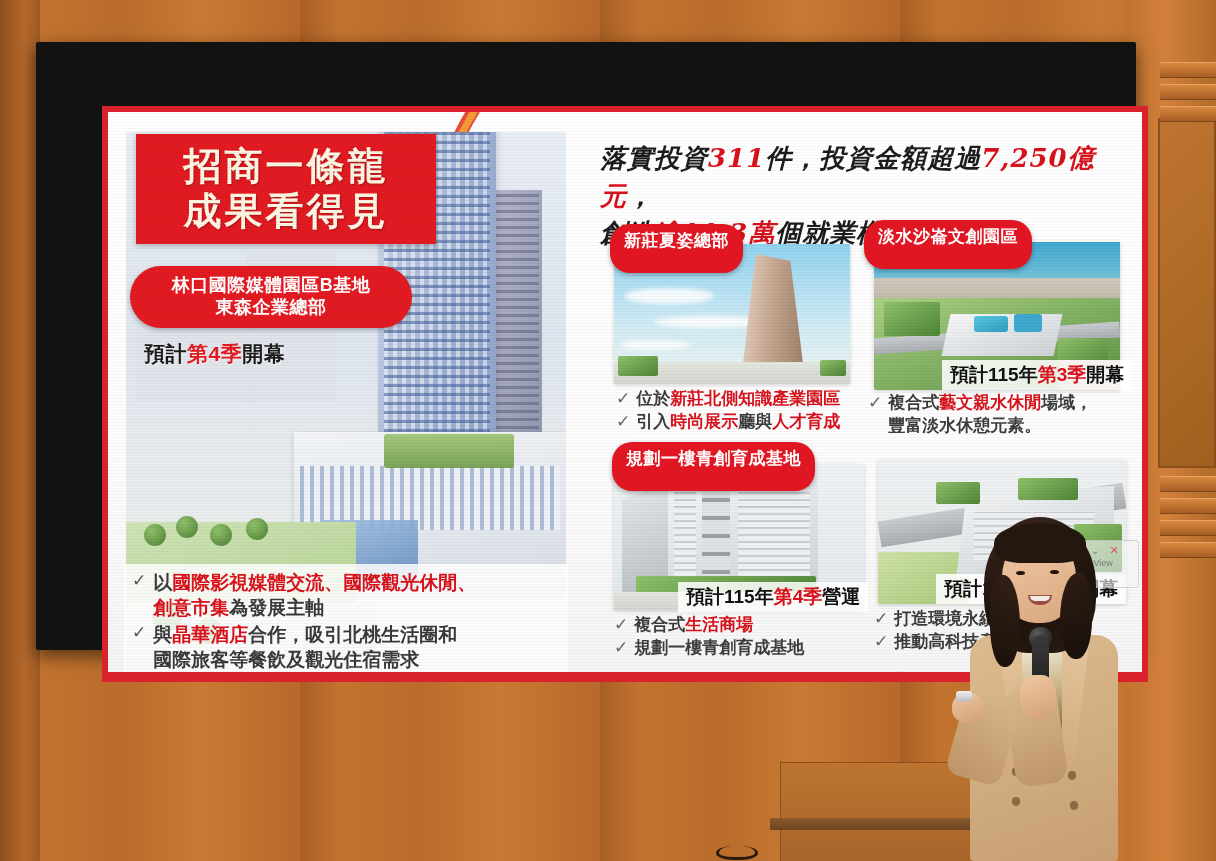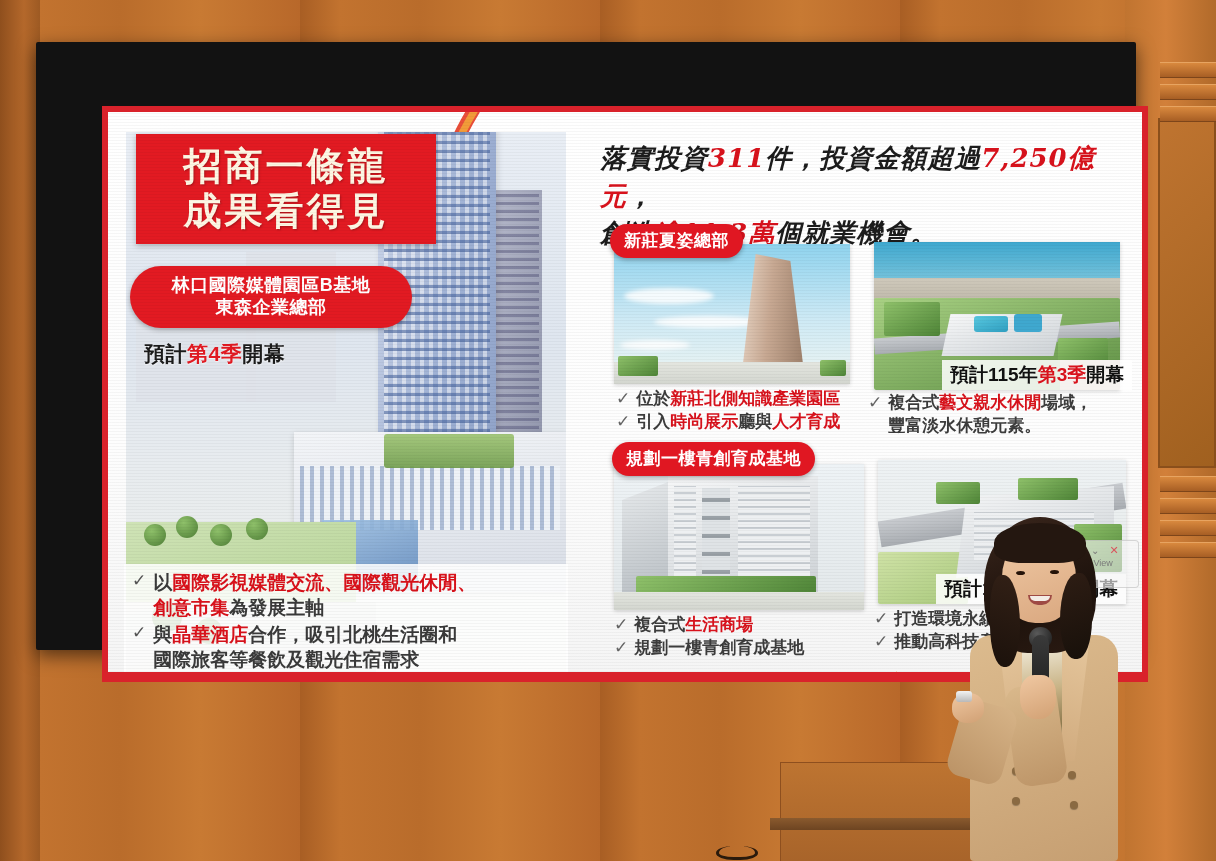--- a/index.html
+++ b/index.html
@@ -138,21 +138,21 @@
   #header-text { position:absolute; left:492px; top:28px; width:530px;
     font-size:26px; line-height:1.45; color:#1c1c1c; font-weight:600;
     font-style:italic; letter-spacing:1px;
     font-family:"DejaVu Serif","Liberation Serif",serif; }
   #header-text .hl { color:#d8121c; }
 
   
   .card { position:absolute; }
   .card .badge { position:absolute; left:0; top:0; background:#e01722;
     color:#fff; font-weight:bold; font-size:17px; letter-spacing:.5px;
-    padding:5px 14px 6px; border-radius:20px; z-index:4; white-space:nowrap;
+    padding:5px 14px 21px; border-radius:20px; z-index:4; white-space:nowrap;
     box-shadow:0 2px 5px rgba(0,0,0,.3); }
   .card .photo { position:absolute; left:14px; top:18px; overflow:hidden;
     box-shadow:0 1px 4px rgba(0,0,0,.18); }
   .card .caption { position:absolute; z-index:5;
     background:rgba(255,255,255,.86); color:#111; font-weight:bold;
     font-size:19px; padding:2px 8px; white-space:nowrap; }
   .card .caption .hl { color:#d8121c; }
   .card .bullets { position:absolute; font-size:17px; font-weight:bold;
     color:#3c3c3c; line-height:1.35; }
   .card .bullets .bl { display:flex; gap:6px; }
@@ -331,20 +331,21 @@
               <span>位於<span class="hl">新莊北側知識產業園區</span></span>
             </div>
           <div class="bl">
               <span class="chk">✓</span>
               <span>引入<span class="hl">時尚展示</span>廳與<span class="hl">人才育成</span></span>
             </div>
         </div>
       </div>
 
       <div class="card" style="left:752px;top:108px;width:272px;height:215px">
+        <div class="badge" style="left:4px;top:0">淡水沙崙文創園區</div>
         <div class="photo" style="left:14px;top:22px;width:246px;height:148px">
           <div class="ph-sea" style="height:44px"></div>
           <div class="ph-sand" style="top:36px;height:34px"></div>
           <div class="ph-green" style="left:0;top:56px;width:246px;height:92px;background:linear-gradient(160deg,#a9d184,#5d8f43)"></div>
           <div class="ph-road" style="left:0;top:88px;width:246px;height:16px;transform:rotate(-4deg)"></div>
           <div class="ph-bldgw" style="left:72px;top:72px;width:112px;height:42px;transform:skewX(-12deg)"></div>
           <div class="ph-pool" style="left:100px;top:74px;width:34px;height:16px"></div>
           <div class="ph-pool" style="left:140px;top:72px;width:28px;height:18px;background:#3fa8cf"></div>
           <div class="ph-green" style="left:10px;top:60px;width:56px;height:34px"></div>
           <div class="ph-green" style="left:184px;top:96px;width:50px;height:34px"></div>
@@ -365,20 +366,23 @@
         <div class="badge" style="left:12px;top:0">規劃一樓青創育成基地</div>
         <div class="photo" style="left:14px;top:22px;width:250px;height:146px">
           <div class="ph-sky" style="background:linear-gradient(180deg,#eef3f6,#e3e8ea)"></div>
           <div class="ph-grey" style="left:8px;top:18px;width:46px;height:112px;clip-path:polygon(0 16%,100% 0,100% 100%,0 100%)"></div>
           <div class="ph-bldgw" style="left:54px;top:12px;width:150px;height:118px"></div>
           <div class="ph-slab" style="left:60px;top:22px;width:22px;height:104px"></div>
           <div class="ph-grey" style="left:88px;top:24px;width:28px;height:100px;background:repeating-linear-gradient(0deg,#dfe3e6 0 14px,#9aa1a7 14px 18px)"></div>
           <div class="ph-slab" style="left:124px;top:22px;width:72px;height:104px"></div>
           <div class="ph-green" style="left:22px;top:112px;width:180px;height:18px"></div>
           <div class="ph-ground" style="height:18px"></div>
+        </div>
+        <div class="caption" style="left:78px;top:140px">
+          <span>預計115年</span><span class="hl">第4季</span><span>營運</span>
         </div>
         <div class="bullets" style="left:14px;top:172px;width:260px">
           <div class="bl">
               <span class="chk">✓</span>
               <span>複合式<span class="hl">生活商場</span></span>
             </div>
           <div class="bl">
               <span class="chk">✓</span>
               <span>規劃一樓青創育成基地</span>
             </div>

